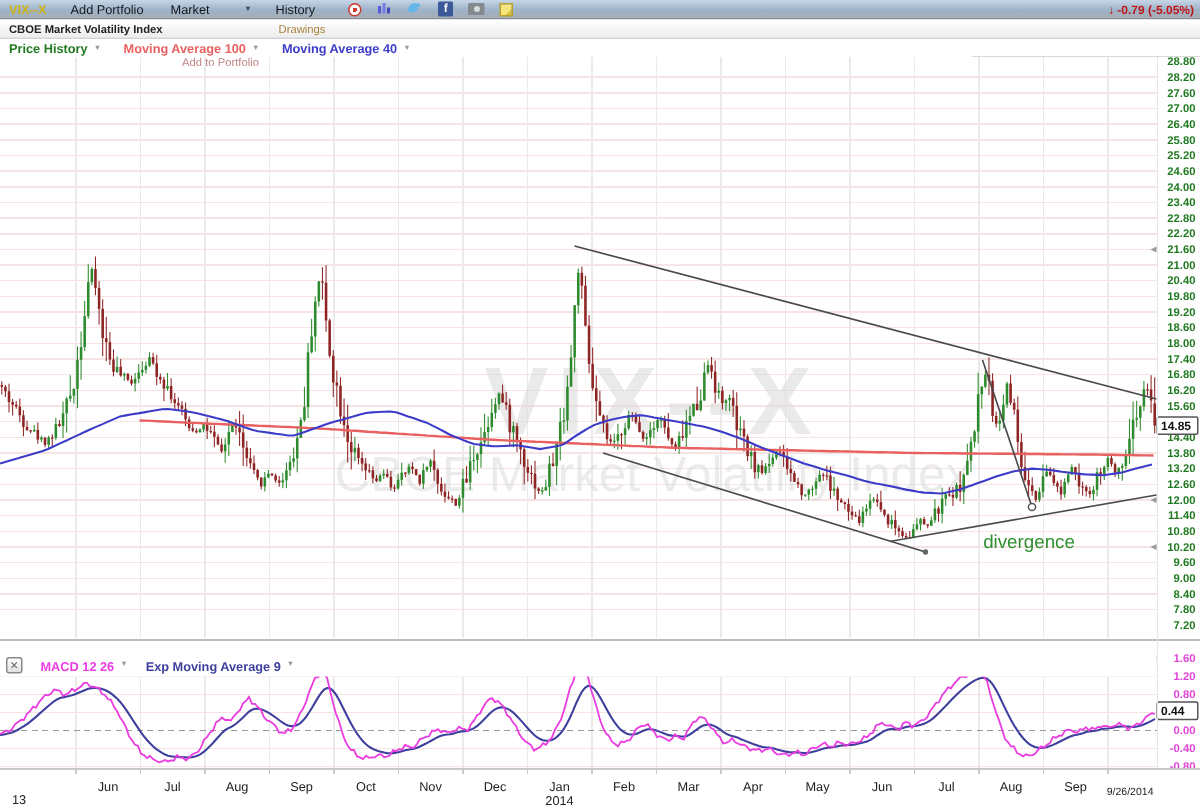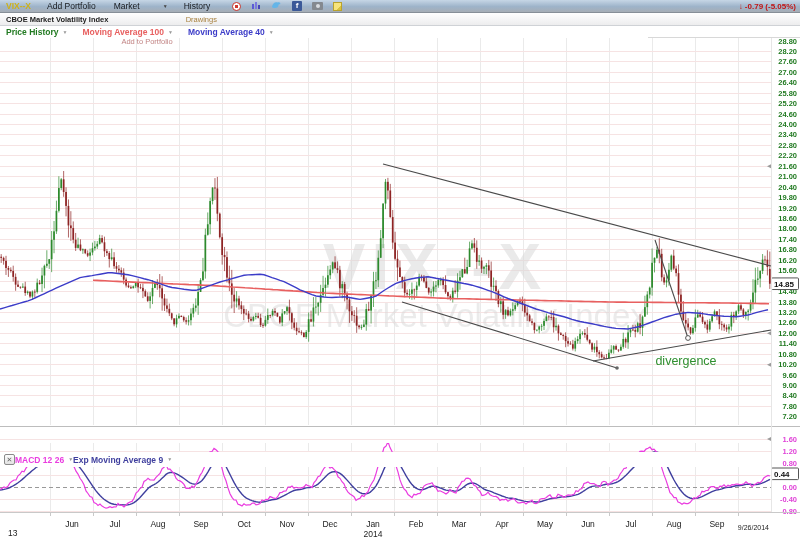--- a/index.html
+++ b/index.html
@@ -32,22 +32,22 @@
     display:flex;align-items:center;gap:13px;padding-left:6px;font-size:7.5px;color:#222;
     background:linear-gradient(#ffffff,#ededee);border-bottom:1px solid #cfd2d6;}
   .ib-title{font-weight:bold;}
   
   .legend{position:absolute;top:26px;left:0;width:648px;height:12px;box-sizing:border-box;
     display:flex;align-items:center;gap:15px;padding-left:6px;background:#fff;
     font-size:8.5px;font-weight:bold;}
   .leg-item{display:flex;align-items:center;gap:4px;}
   .leg-item .arrow-down{color:#999;}
   
-  .macdbar{position:absolute;top:452px;left:0;width:771px;height:15px;box-sizing:border-box;
-    display:flex;align-items:center;gap:0;padding-left:4px;background:#fff;
+  .macdbar{position:absolute;top:436px;left:0;width:771px;height:15px;box-sizing:border-box;
+    display:flex;align-items:center;gap:12px;padding-left:4px;background:#fff;
     font-size:8.5px;font-weight:bold;}
   .close-btn{width:11px;height:11px;box-sizing:border-box;border:1px solid #8a8a8a;border-radius:2px;
     background:linear-gradient(#fdfdfd,#e2e2e2);color:#666;font-size:7px;font-weight:normal;
     display:flex;align-items:center;justify-content:center;}
   .close-btn:before{content:"\2715";}
   .mb-item{display:flex;align-items:center;gap:4px;}
   .mb-item .arrow-down{color:#999;}
 </style>
 </head>
 <body>

